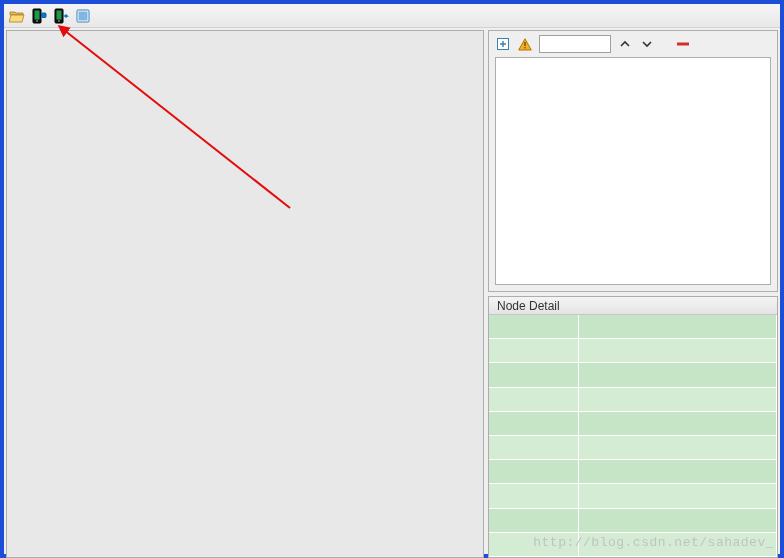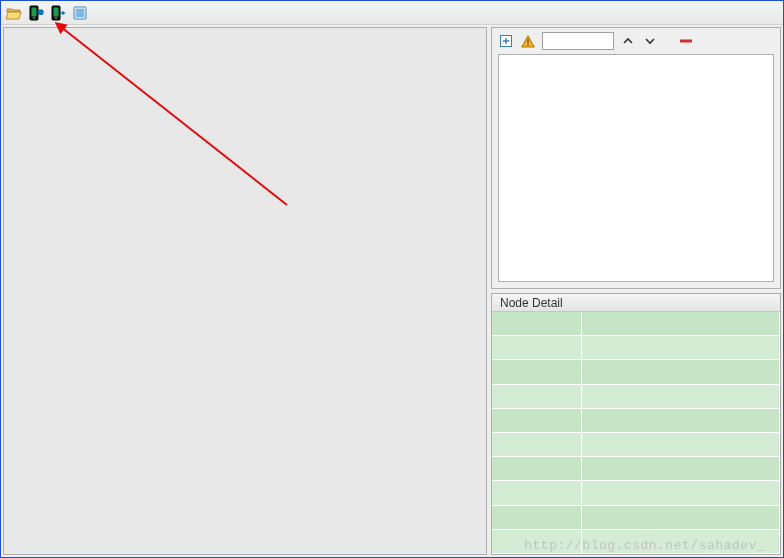--- a/index.html
+++ b/index.html
@@ -10,21 +10,21 @@
     font-size: 12px;
     background: #f0f0f0;
     width: 784px;
     height: 558px;
     overflow: hidden;
     position: relative;
   }
   .outer {
     width: 784px;
     height: 558px;
-    border: 1px solid #1d4ed8;
+    border: 4px solid #1d4ed8;
     background: #efefef;
     position: relative;
   }
   .toolbar {
     height: 24px;
     display: flex;
     align-items: center;
     gap: 4px;
     padding: 2px 4px;
     border-bottom: 1px solid #d2d2d2;
@@ -127,21 +127,21 @@
   }
   .detail-cell.key { width: 90px; flex: 0 0 90px; }
   .arrow-overlay {
     position: absolute;
     left: 0;
     top: 0;
     pointer-events: none;
   }
   .watermark {
     position: absolute;
-    right: 18px;
+    right: 6px;
     bottom: 4px;
     color: #bdbdbd;
     font-size: 13px;
     font-family: "Courier New", monospace;
     letter-spacing: .5px;
     opacity: .85;
     pointer-events: none;
   }
 </style>
 </head>

